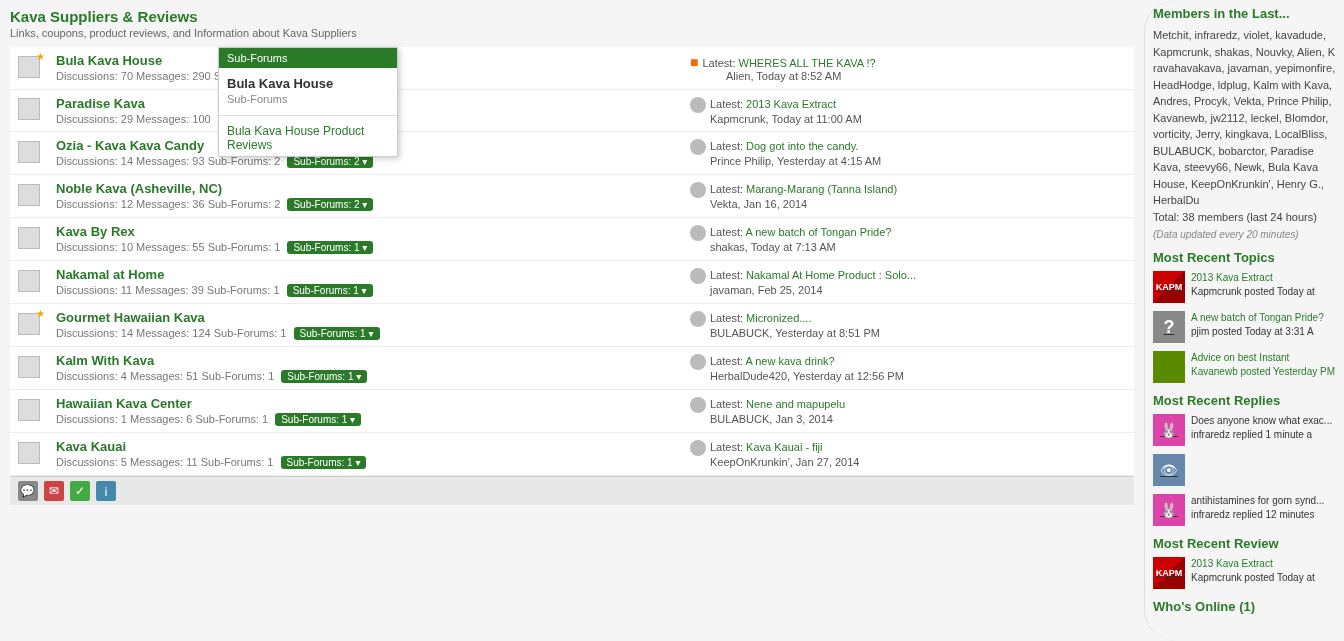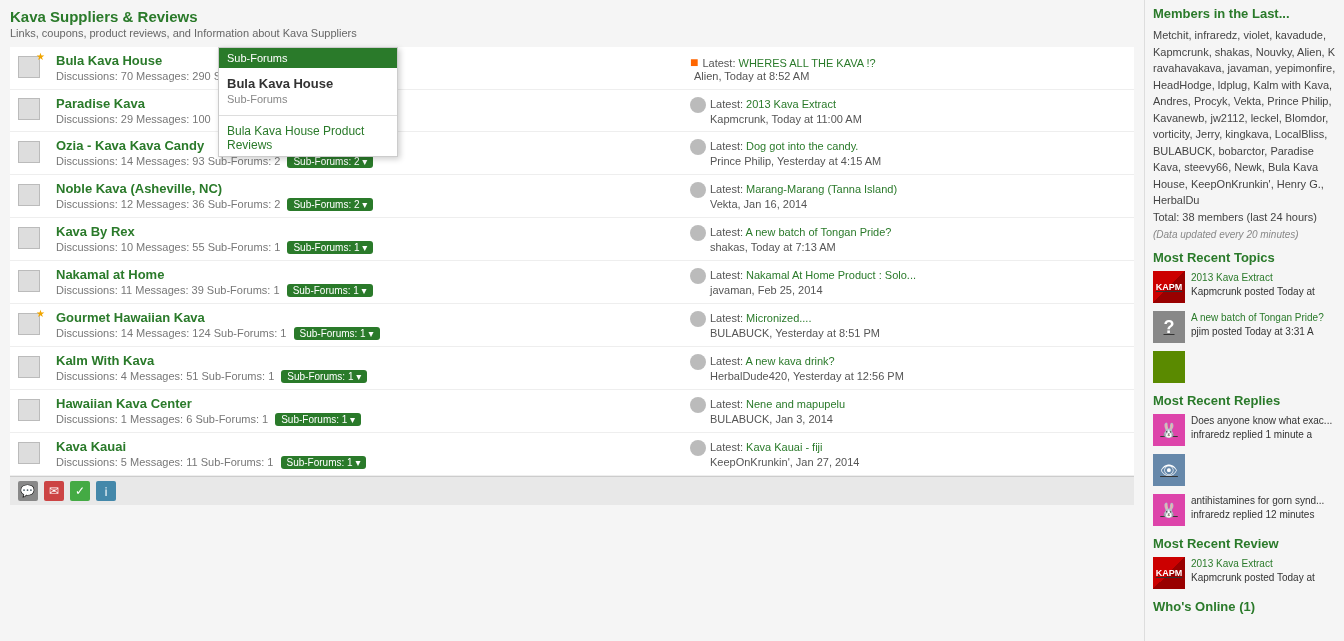--- a/index.html
+++ b/index.html
@@ -47,21 +47,21 @@
     }
     .dropdown-header { background: #2a7a2a; color: #fff; padding: 4px 8px; font-size: 11px; }
     .dropdown-title { padding: 8px 8px 2px; font-weight: bold; color: #333; font-size: 13px; }
     .dropdown-subtitle { padding: 0 8px 6px; color: #888; font-size: 11px; }
     .dropdown-divider { border-top: 1px solid #ddd; margin: 4px 0; }
     .dropdown-link { display: block; padding: 4px 8px; color: #2a7a2a; text-decoration: none; font-size: 12px; }
 
     
     .right-sidebar {
       width: 200px; background: #f5f5f5; padding: 6px 8px;
-      border-left: 1px solid #ddd; font-size: 11px; overflow: hidden;
+      border-left: 1px solid #ddd; font-size: 11px; overflow: hidden; border-radius: 32px;
     }
 
     .sidebar-section { margin-bottom: 10px; }
     .sidebar-members { color: #444; line-height: 1.5; font-size: 11px; }
     .sidebar-note { color: #888; font-size: 10px; font-style: italic; margin-top: 4px; }
 
     .sidebar-section-title { color: #2a7a2a; font-weight: bold; font-size: 13px; margin-bottom: 6px; }
 
     .recent-item { display: flex; align-items: flex-start; margin-bottom: 8px; }
     .recent-avatar { width: 32px; height: 32px; background: #888; flex-shrink: 0; margin-right: 6px; overflow: hidden; text-decoration: underline; }
@@ -86,21 +86,21 @@
       <tbody id="forum-rows">
           <tr class="forum-row">
             <td class="forum-icon" style="width: 34px;"><div style="width: 22px; height: 22px; background: rgb(221, 221, 221); border: 1px solid rgb(187, 187, 187); display: inline-block; position: relative;"><span style="position: absolute; top: -6px; right: -6px; color: rgb(240, 165, 0); font-size: 10px;">★</span></div></td>
             <td class="forum-name-cell" style="position: relative;"><a class="forum-name" href="#">Bula Kava House</a><div class="forum-meta"><span>Discussions: 70 Messages: 290  Sub-Forums: 1 </span><span class="sub-forums-badge">Sub-Forums: 1</span></div><div class="dropdown-popup">
                 <div class="dropdown-header">Sub-Forums</div>
                 <div class="dropdown-title">Bula Kava House</div>
                 <div class="dropdown-subtitle">Sub-Forums</div>
                 <div class="dropdown-divider"></div>
                 <a class="dropdown-link" href="#">Bula Kava House Product Reviews</a>
               </div></td>
-            <td class="latest-cell"><span class="rss-icon" style="margin-right:4px;">■</span><span>Latest: </span><a href="#" style="color:#2a7a2a;">WHERES ALL THE KAVA !?</a><br><span style="margin-left:4px;">Alien, Today at 8:52 AM</span></td>
+            <td class="latest-cell"><span class="rss-icon" style="margin-right:4px;">■</span><span>Latest: </span><a href="#" style="color:#2a7a2a;">WHERES ALL THE KAVA !?</a><br><span style="margin-left:36px;">Alien, Today at 8:52 AM</span></td>
           </tr>
           <tr class="forum-row">
             <td class="forum-icon" style="width: 34px;"><div style="width: 22px; height: 22px; background: rgb(221, 221, 221); border: 1px solid rgb(187, 187, 187); display: inline-block; position: relative;"></div></td>
             <td class="forum-name-cell" style="position: relative;"><a class="forum-name" href="#">Paradise Kava</a><div class="forum-meta"><span>Discussions: 29 Messages: 100</span></div></td>
             <td class="latest-cell"><span style="display:inline-block;width:16px;height:16px;background:#bbb;border-radius:50%;margin-right:4px;vertical-align:middle;"></span><span>Latest: </span><a href="#" style="color:#2a7a2a;">2013 Kava Extract</a><br><span style="margin-left:20px;">Kapmcrunk, Today at 11:00 AM</span></td>
           </tr>
           <tr class="forum-row">
             <td class="forum-icon" style="width: 34px;"><div style="width: 22px; height: 22px; background: rgb(221, 221, 221); border: 1px solid rgb(187, 187, 187); display: inline-block; position: relative;"></div></td>
             <td class="forum-name-cell" style="position: relative;"><a class="forum-name" href="#">Ozia - Kava Kava Candy</a><div class="forum-meta"><span>Discussions: 14 Messages: 93  Sub-Forums: 2 </span><span class="sub-forums-badge">Sub-Forums: 2</span></div></td>
             <td class="latest-cell"><span style="display:inline-block;width:16px;height:16px;background:#bbb;border-radius:50%;margin-right:4px;vertical-align:middle;"></span><span>Latest: </span><a href="#" style="color:#2a7a2a;">Dog got into the candy.</a><br><span style="margin-left:20px;">Prince Philip, Yesterday at 4:15 AM</span></td>
@@ -171,20 +171,21 @@
           <div class="recent-item">
             <div class="recent-avatar" style="background: rgb(136, 136, 136);">
               <div style="width:100%;height:100%;display:flex;align-items:center;justify-content:center;color:#fff;font-size:18px;font-weight:bold;">?</div>
             </div>
             <div class="recent-text"><a href="#">A new batch of Tongan Pride?</a><br><span>pjim posted Today at 3:31 A</span></div>
           </div>
           <div class="recent-item">
             <div class="recent-avatar" style="background: rgb(90, 138, 0);">
               <div style="width:100%;height:100%;display:flex;align-items:center;justify-content:center;color:#fff;font-size:9px;"></div>
             </div>
+            <div class="recent-text"><a href="#">Advice on best Instant Kavanewb posted Yesterday PM</a><br><span></span></div>
           </div>
         </div>
     </div>
 
     <div class="sidebar-section">
       <div class="sidebar-section-title">Most Recent Replies</div>
       <div id="recent-replies-list">
           <div class="recent-item">
             <div class="recent-avatar" style="background: rgb(221, 68, 170);">
               <div style="width:100%;height:100%;display:flex;align-items:center;justify-content:center;color:#fff;font-size:14px;">🐰</div>

